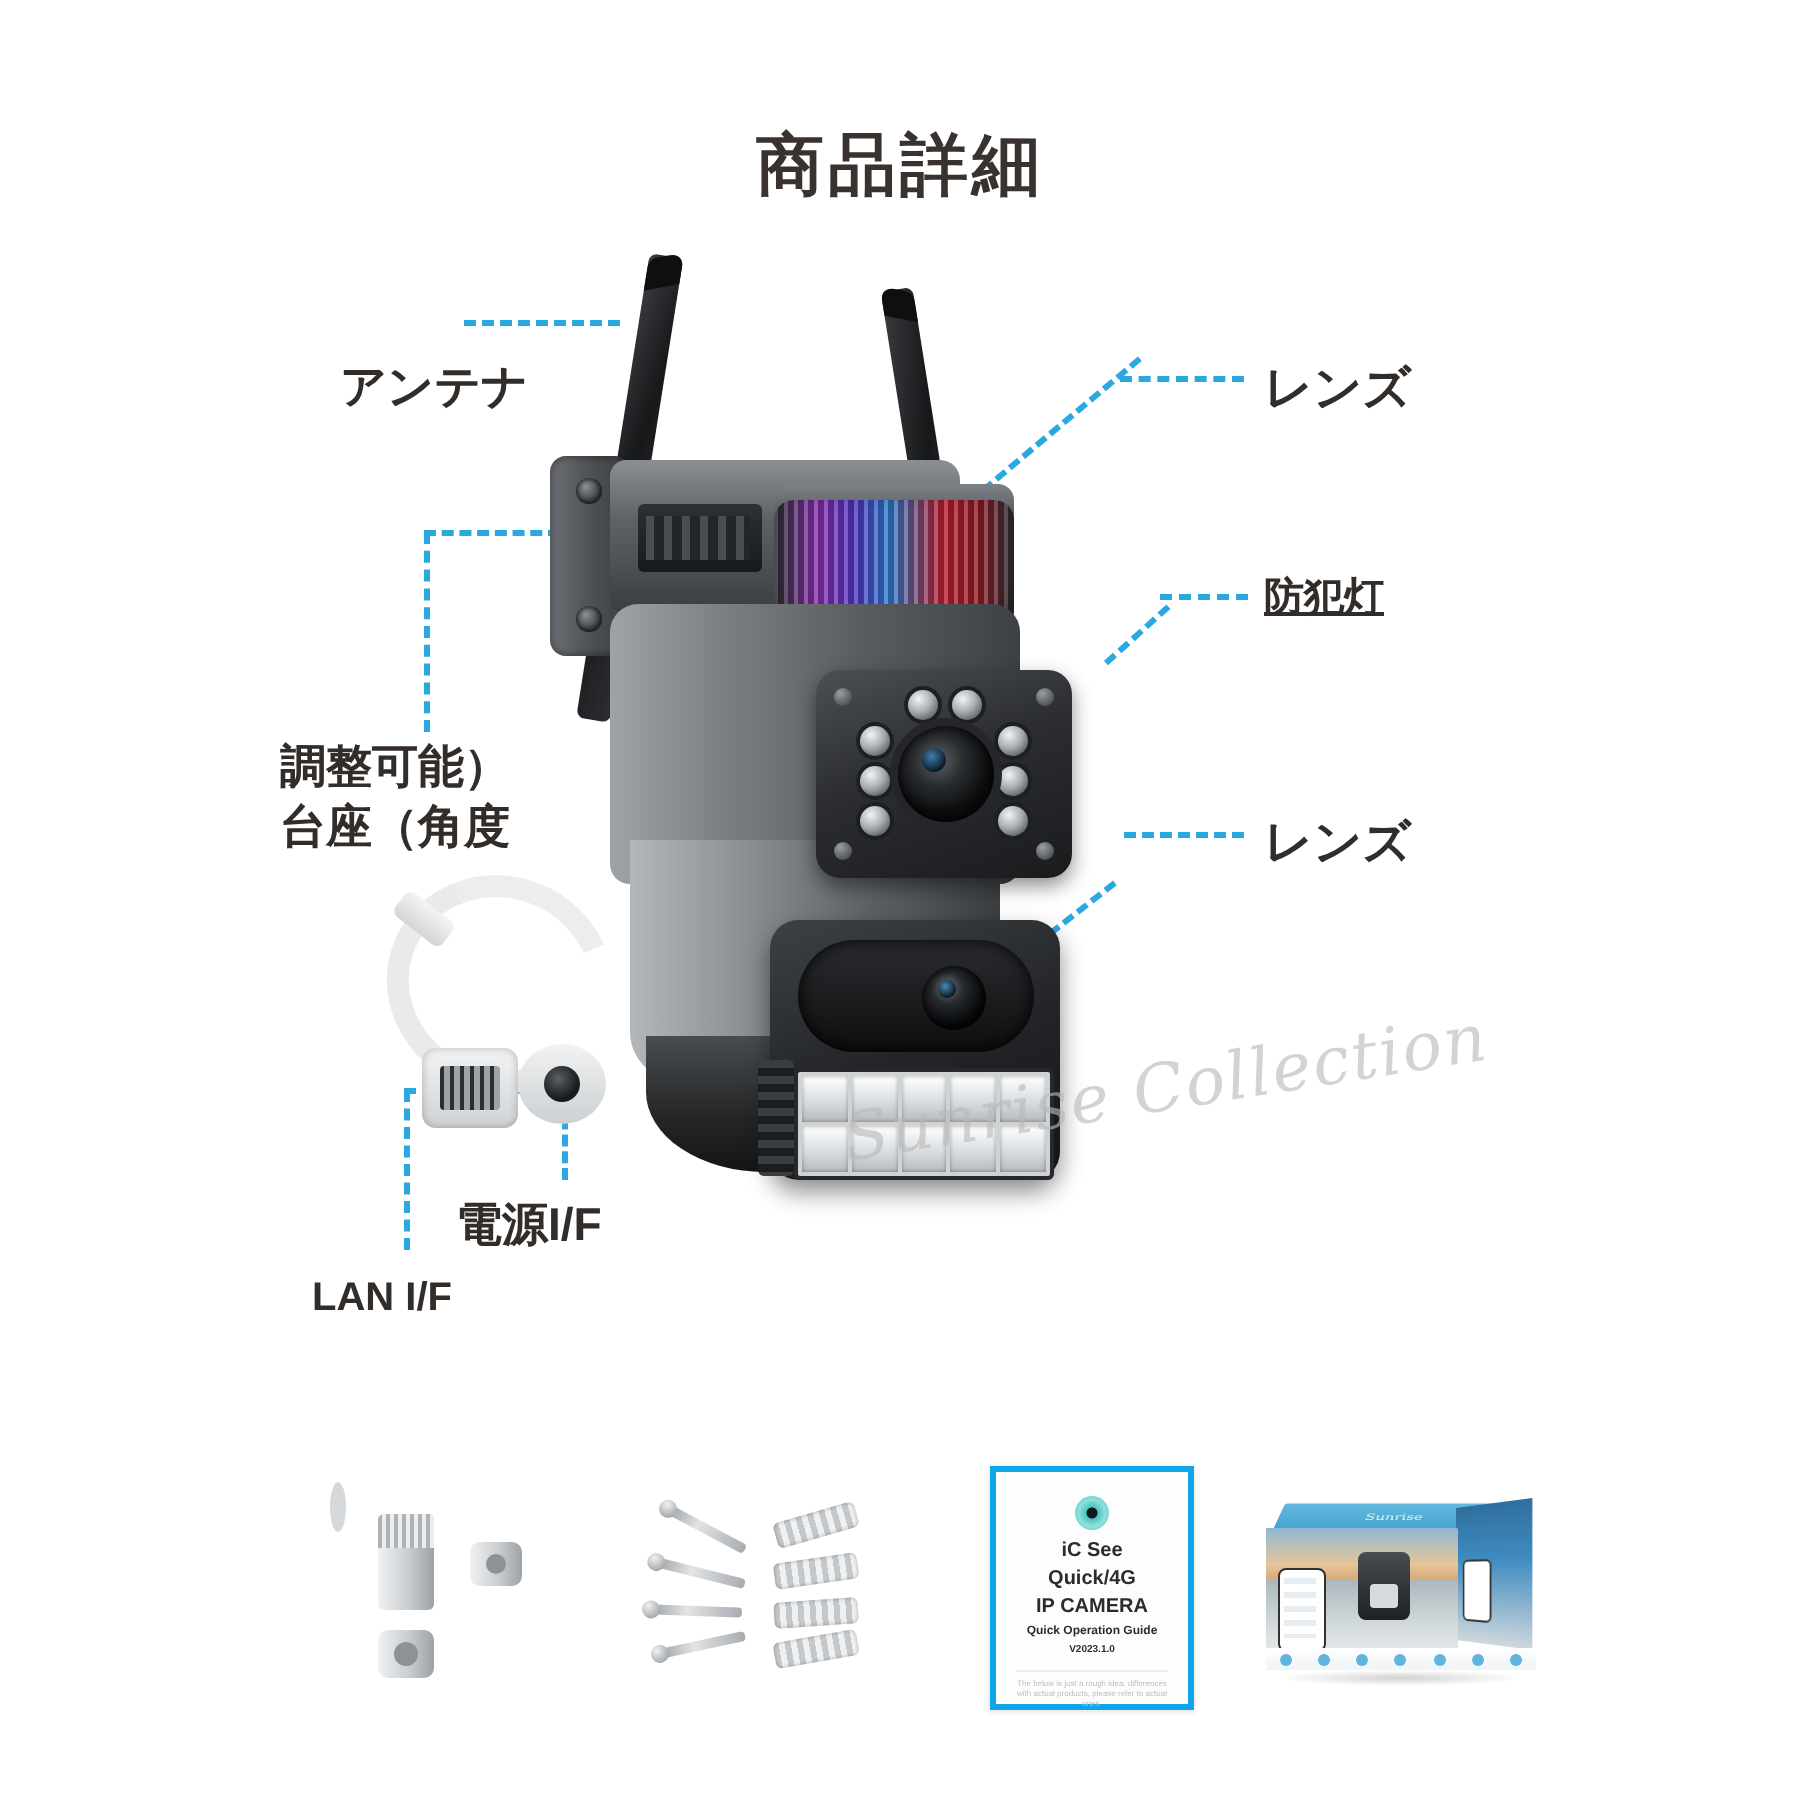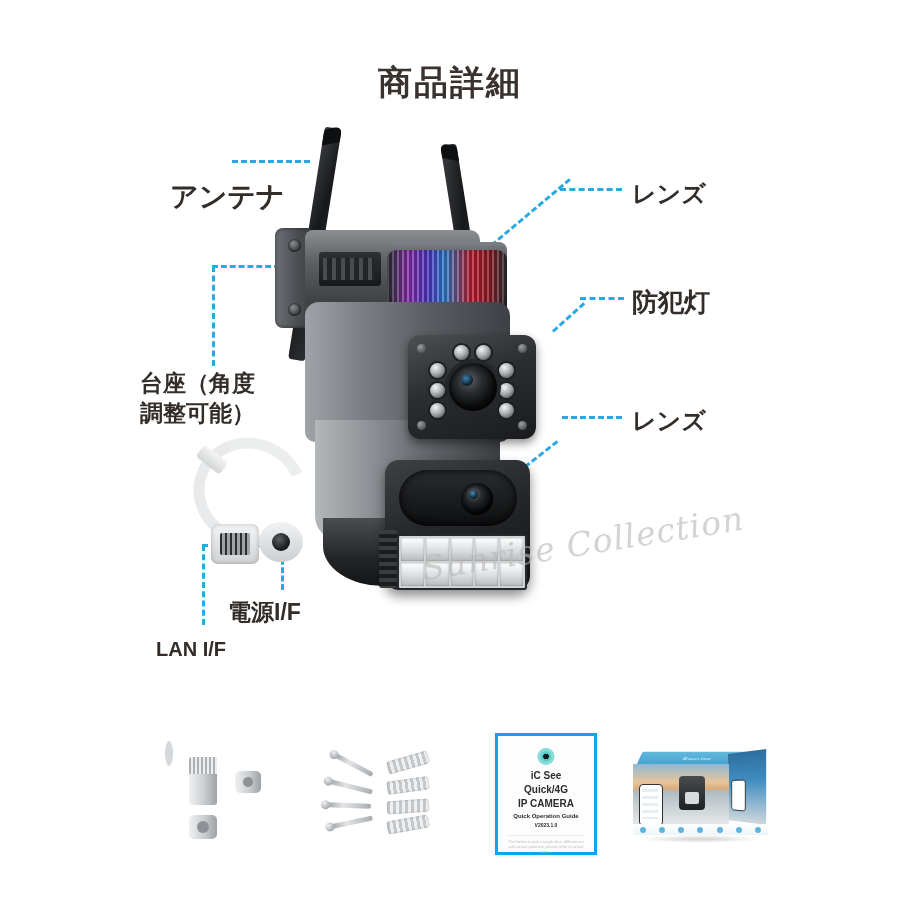--- a/index.html
+++ b/index.html
@@ -15,23 +15,23 @@
   .page-title{
     position:absolute;left:0;top:60px;width:900px;
     text-align:center;
     font-size:34px;font-weight:bold;color:#3a322e;
     letter-spacing:2px;
   }
 
   
   .callout{position:absolute;color:#332d2a;font-weight:bold;white-space:nowrap;}
   .callout .ln{display:block;}
-  #cl-antenna{left:170px;top:178px;font-size:28px;}
+  #cl-antenna{left:170px;top:178px;font-size:23px;}
   #cl-lens-top{left:632px;top:178px;font-size:24px;}
-  #cl-light{left:632px;top:285px;font-size:26px;}
+  #cl-light{left:632px;top:285px;font-size:20px;text-decoration:underline;}
   #cl-lens-bottom{left:632px;top:405px;font-size:24px;}
   #cl-base{left:140px;top:368px;font-size:23px;line-height:30px;}
   #cl-power{left:228px;top:597px;font-size:23px;}
   #cl-lan{left:156px;top:638px;font-size:20px;}
 
   
   .leader{position:absolute;}
   .dash-h{border-top:3px dashed #2aa9e0;}
   .dash-v{border-left:3px dashed #2aa9e0;}
 
@@ -265,22 +265,22 @@
   <div class="callout" id="cl-lens-top">
     <span>レンズ</span>
   </div>
   <div class="callout" id="cl-light">
     <span>防犯灯</span>
   </div>
   <div class="callout" id="cl-lens-bottom">
     <span>レンズ</span>
   </div>
   <div class="callout" id="cl-base">
+    <span class="ln">調整可能）</span>
     <span class="ln">台座（角度</span>
-    <span class="ln">調整可能）</span>
   </div>
   <div class="callout" id="cl-power">
     <span>電源I/F</span>
   </div>
   <div class="callout" id="cl-lan">
     <span>LAN I/F</span>
   </div>
 
   <div id="camera">
 

